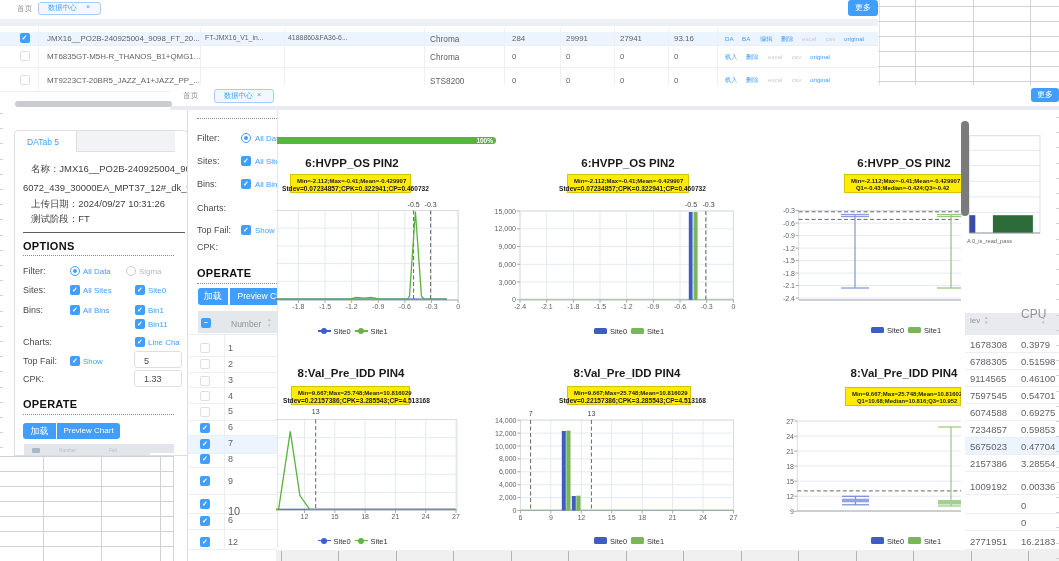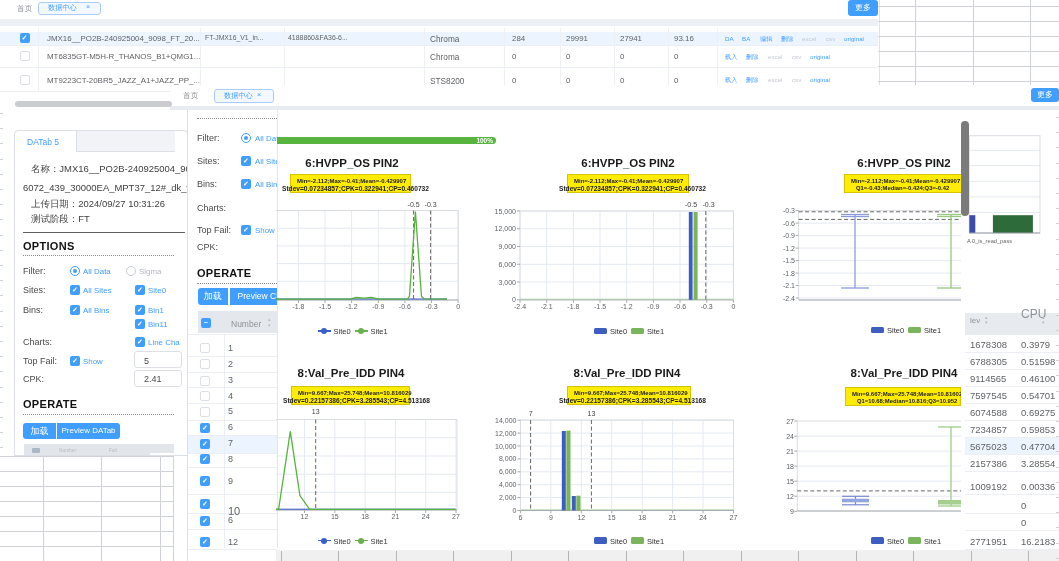--- a/index.html
+++ b/index.html
@@ -156,25 +156,25 @@
 <div class="t" style="left:8px;top:206px;font-size:9px;color:#4a4a4a;">Charts:</div>
 <div class="cb" style="left:120px;top:206px;">✓</div>
 <div class="t" style="left:133px;top:206.5px;font-size:9px;color:#409eff;font-weight:normal;letter-spacing:0px;transform:scale(0.88);transform-origin:0 0;">Line Cha</div>
 <div class="t" style="left:8px;top:225px;font-size:9px;color:#4a4a4a;">Top Fail:</div>
 <div class="cb" style="left:55px;top:225px;">✓</div>
 <div class="t" style="left:68px;top:225.5px;font-size:9px;color:#409eff;font-weight:normal;letter-spacing:0px;transform:scale(0.88);transform-origin:0 0;">Show</div>
 <div class="abs" style="left:119px;top:220px;width:48px;height:17px;border:1px solid #dcdfe6;border-radius:3px;"></div>
 <div class="t" style="left:129px;top:225px;font-size:9px;color:#4a4a4a;">5</div>
 <div class="t" style="left:8px;top:243px;font-size:9px;color:#4a4a4a;">CPK:</div>
 <div class="abs" style="left:119px;top:239px;width:48px;height:17px;border:1px solid #dcdfe6;border-radius:3px;"></div>
-<div class="t" style="left:129px;top:243px;font-size:9px;color:#4a4a4a;">2.41</div>
+<div class="t" style="left:129px;top:243px;font-size:9px;color:#4a4a4a;">1.33</div>
 <div class="t" style="left:8px;top:267px;font-size:11px;color:#111;font-weight:bold;letter-spacing:.3px;">OPERATE</div>
 <div class="dotted" style="left:8px;top:283px;width:151px;"></div>
 <div class="btn" style="left:8px;top:291.5px;width:33px;height:16px;font-size:9px;line-height:16px;border-radius:3px 0 0 3px;">加载</div>
-<div class="btn" style="left:42px;top:291.5px;width:63px;height:16px;font-size:8px;line-height:16px;border-radius:0 3px 3px 0;">Preview DATab</div>
+<div class="btn" style="left:42px;top:291.5px;width:63px;height:16px;font-size:8px;line-height:16px;border-radius:0 3px 3px 0;">Preview Chart</div>
 <div class="abs" style="left:9px;top:313px;width:150px;height:13px;background:#e2e6eb;"></div>
 <div class="abs" style="left:17px;top:317px;width:8px;height:5px;background:#aab7c6;border-radius:1px;"></div>
 <div class="t" style="left:44px;top:317px;font-size:8px;color:#b6bcc4;font-weight:normal;letter-spacing:0px;transform:scale(0.6);transform-origin:0 0;">Number</div>
 <div class="t" style="left:94px;top:317px;font-size:8px;color:#b6bcc4;font-weight:normal;letter-spacing:0px;transform:scale(0.6);transform-origin:0 0;">Fail</div>
 <div class="abs" style="left:135px;top:322px;width:25px;height:4px;background:#fff;"></div>
 </div>
 <div class="abs" style="left:961px;top:105px;width:98px;height:456px;background:#fff;overflow:hidden;">
 <div class="t" style="left:6px;top:133px;font-size:9px;color:#666;font-weight:normal;letter-spacing:0px;transform:scale(0.63);transform-origin:0 0;">A 0_is_read_pass</div>
 <div class="abs" style="left:4px;top:208px;width:94px;height:22px;background:#e7eaee;"></div>
 <div class="t" style="left:9px;top:211px;font-size:8px;color:#909399;">lev</div>

